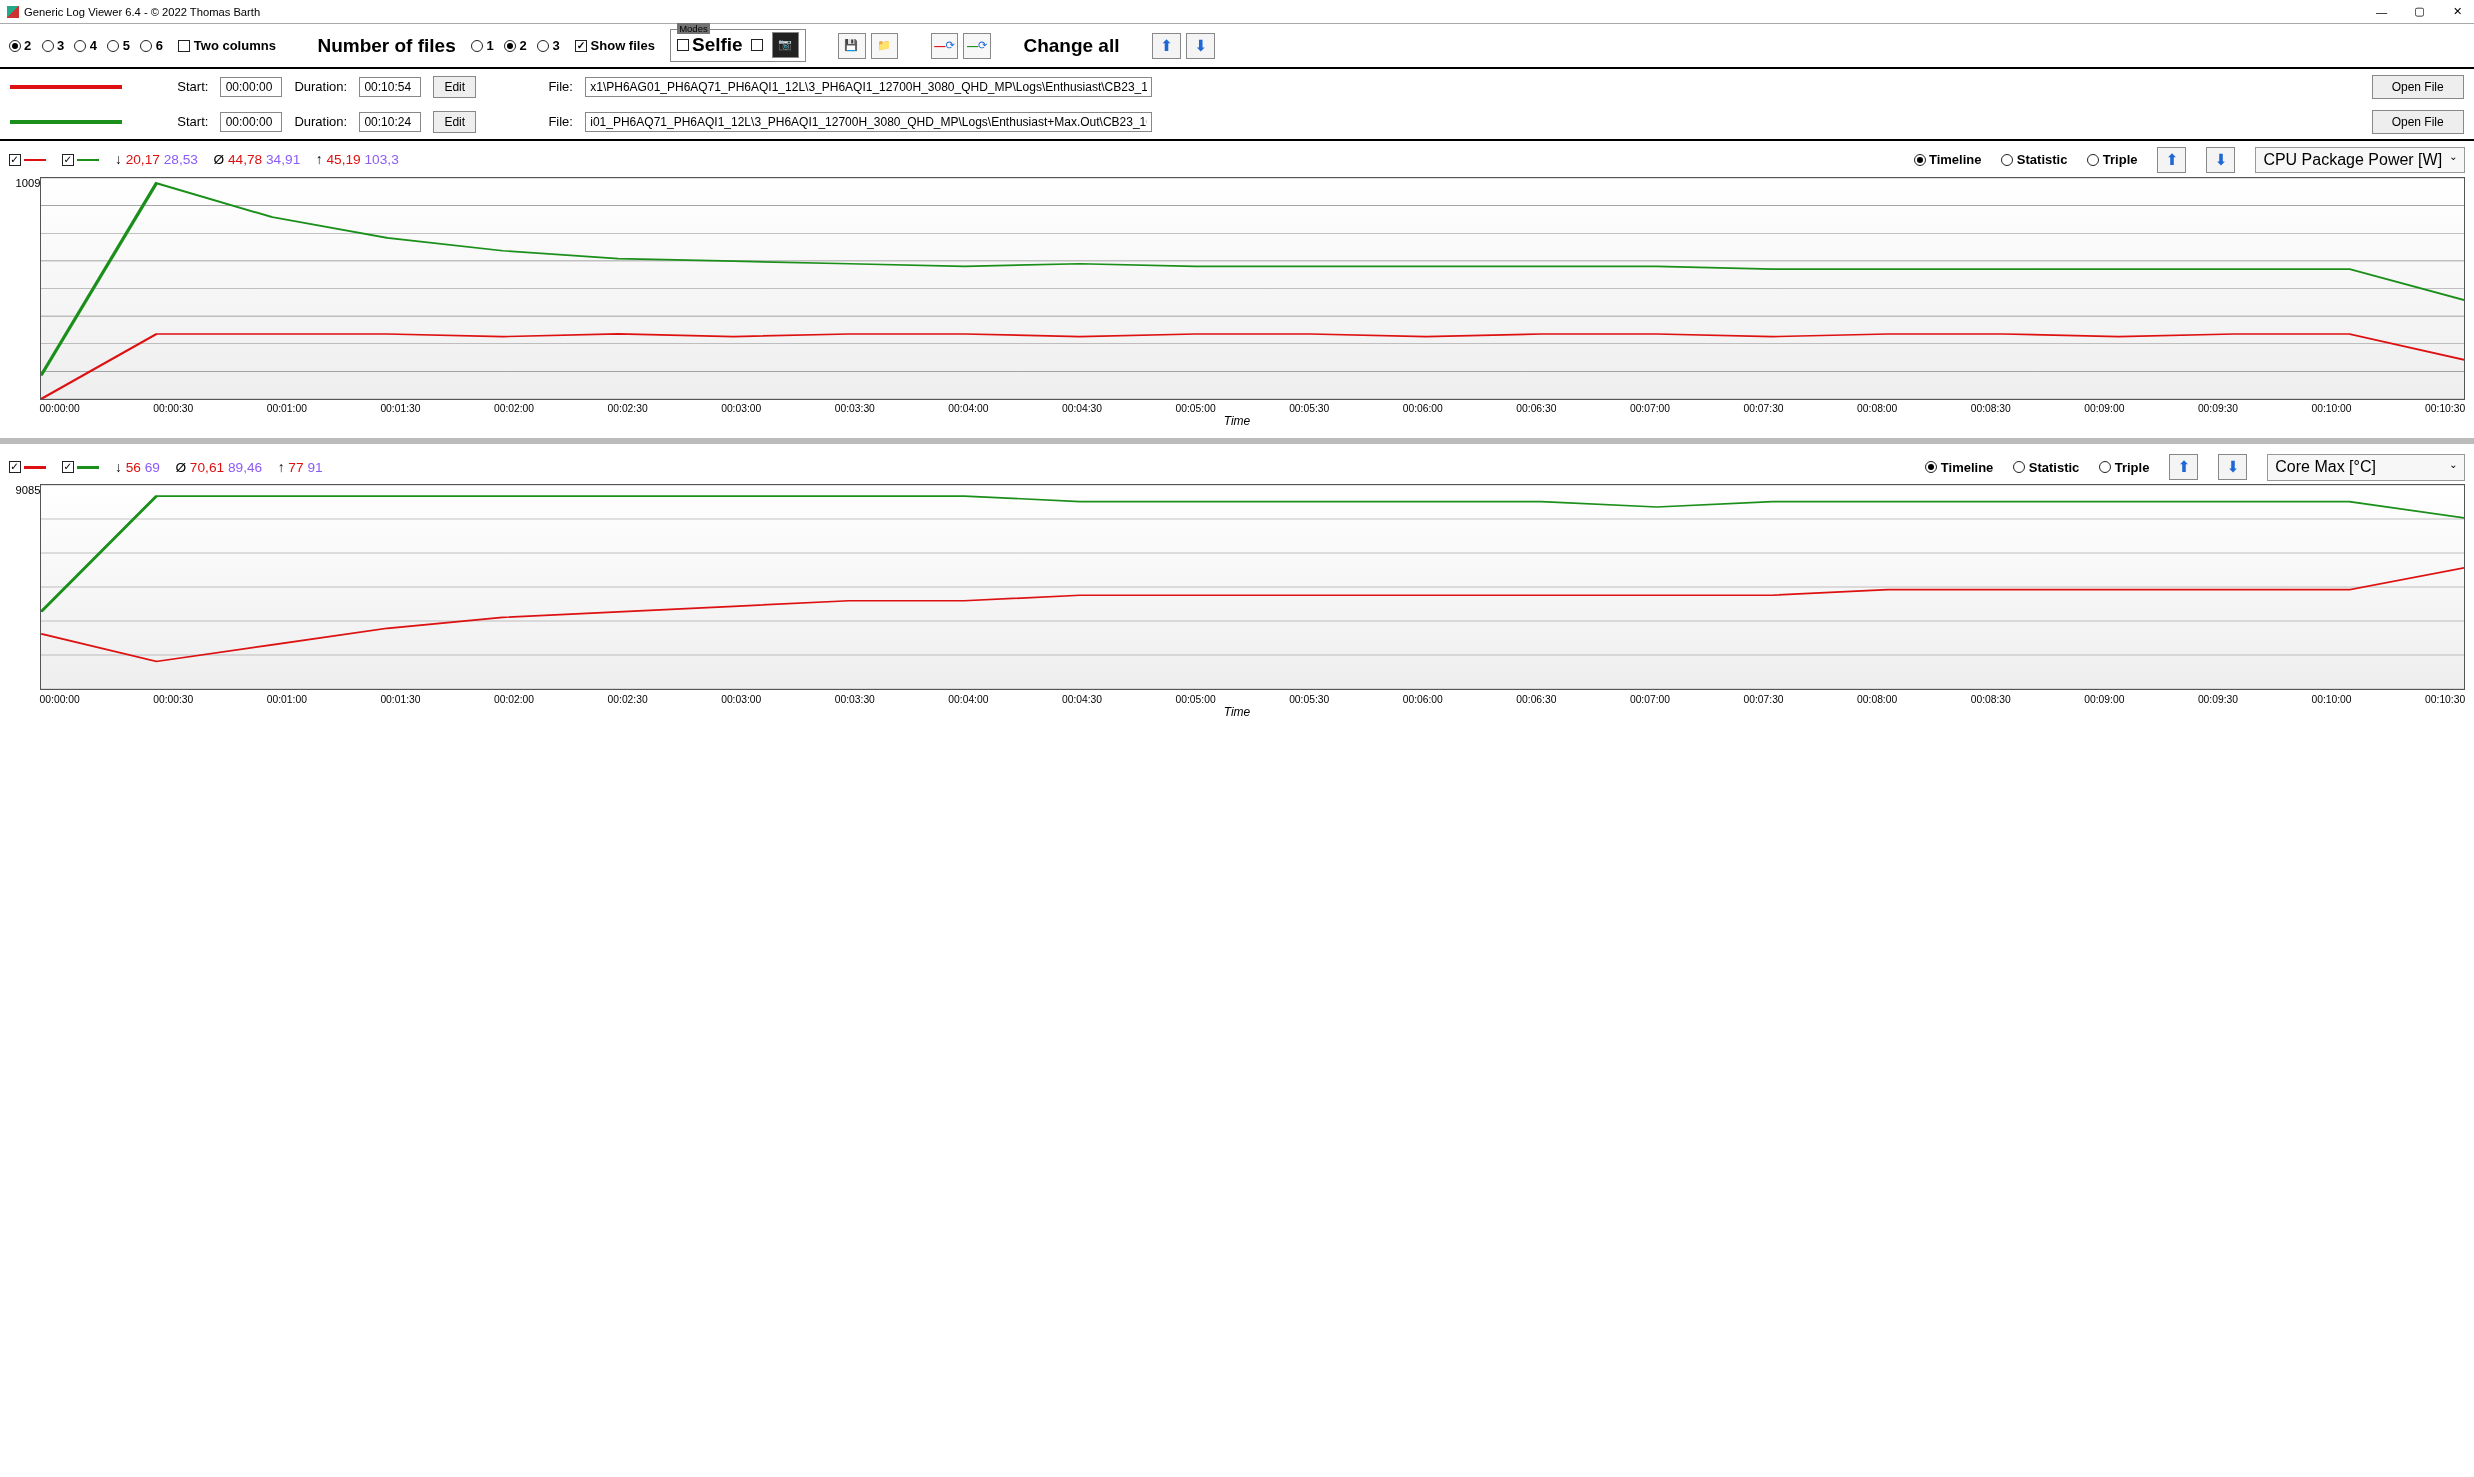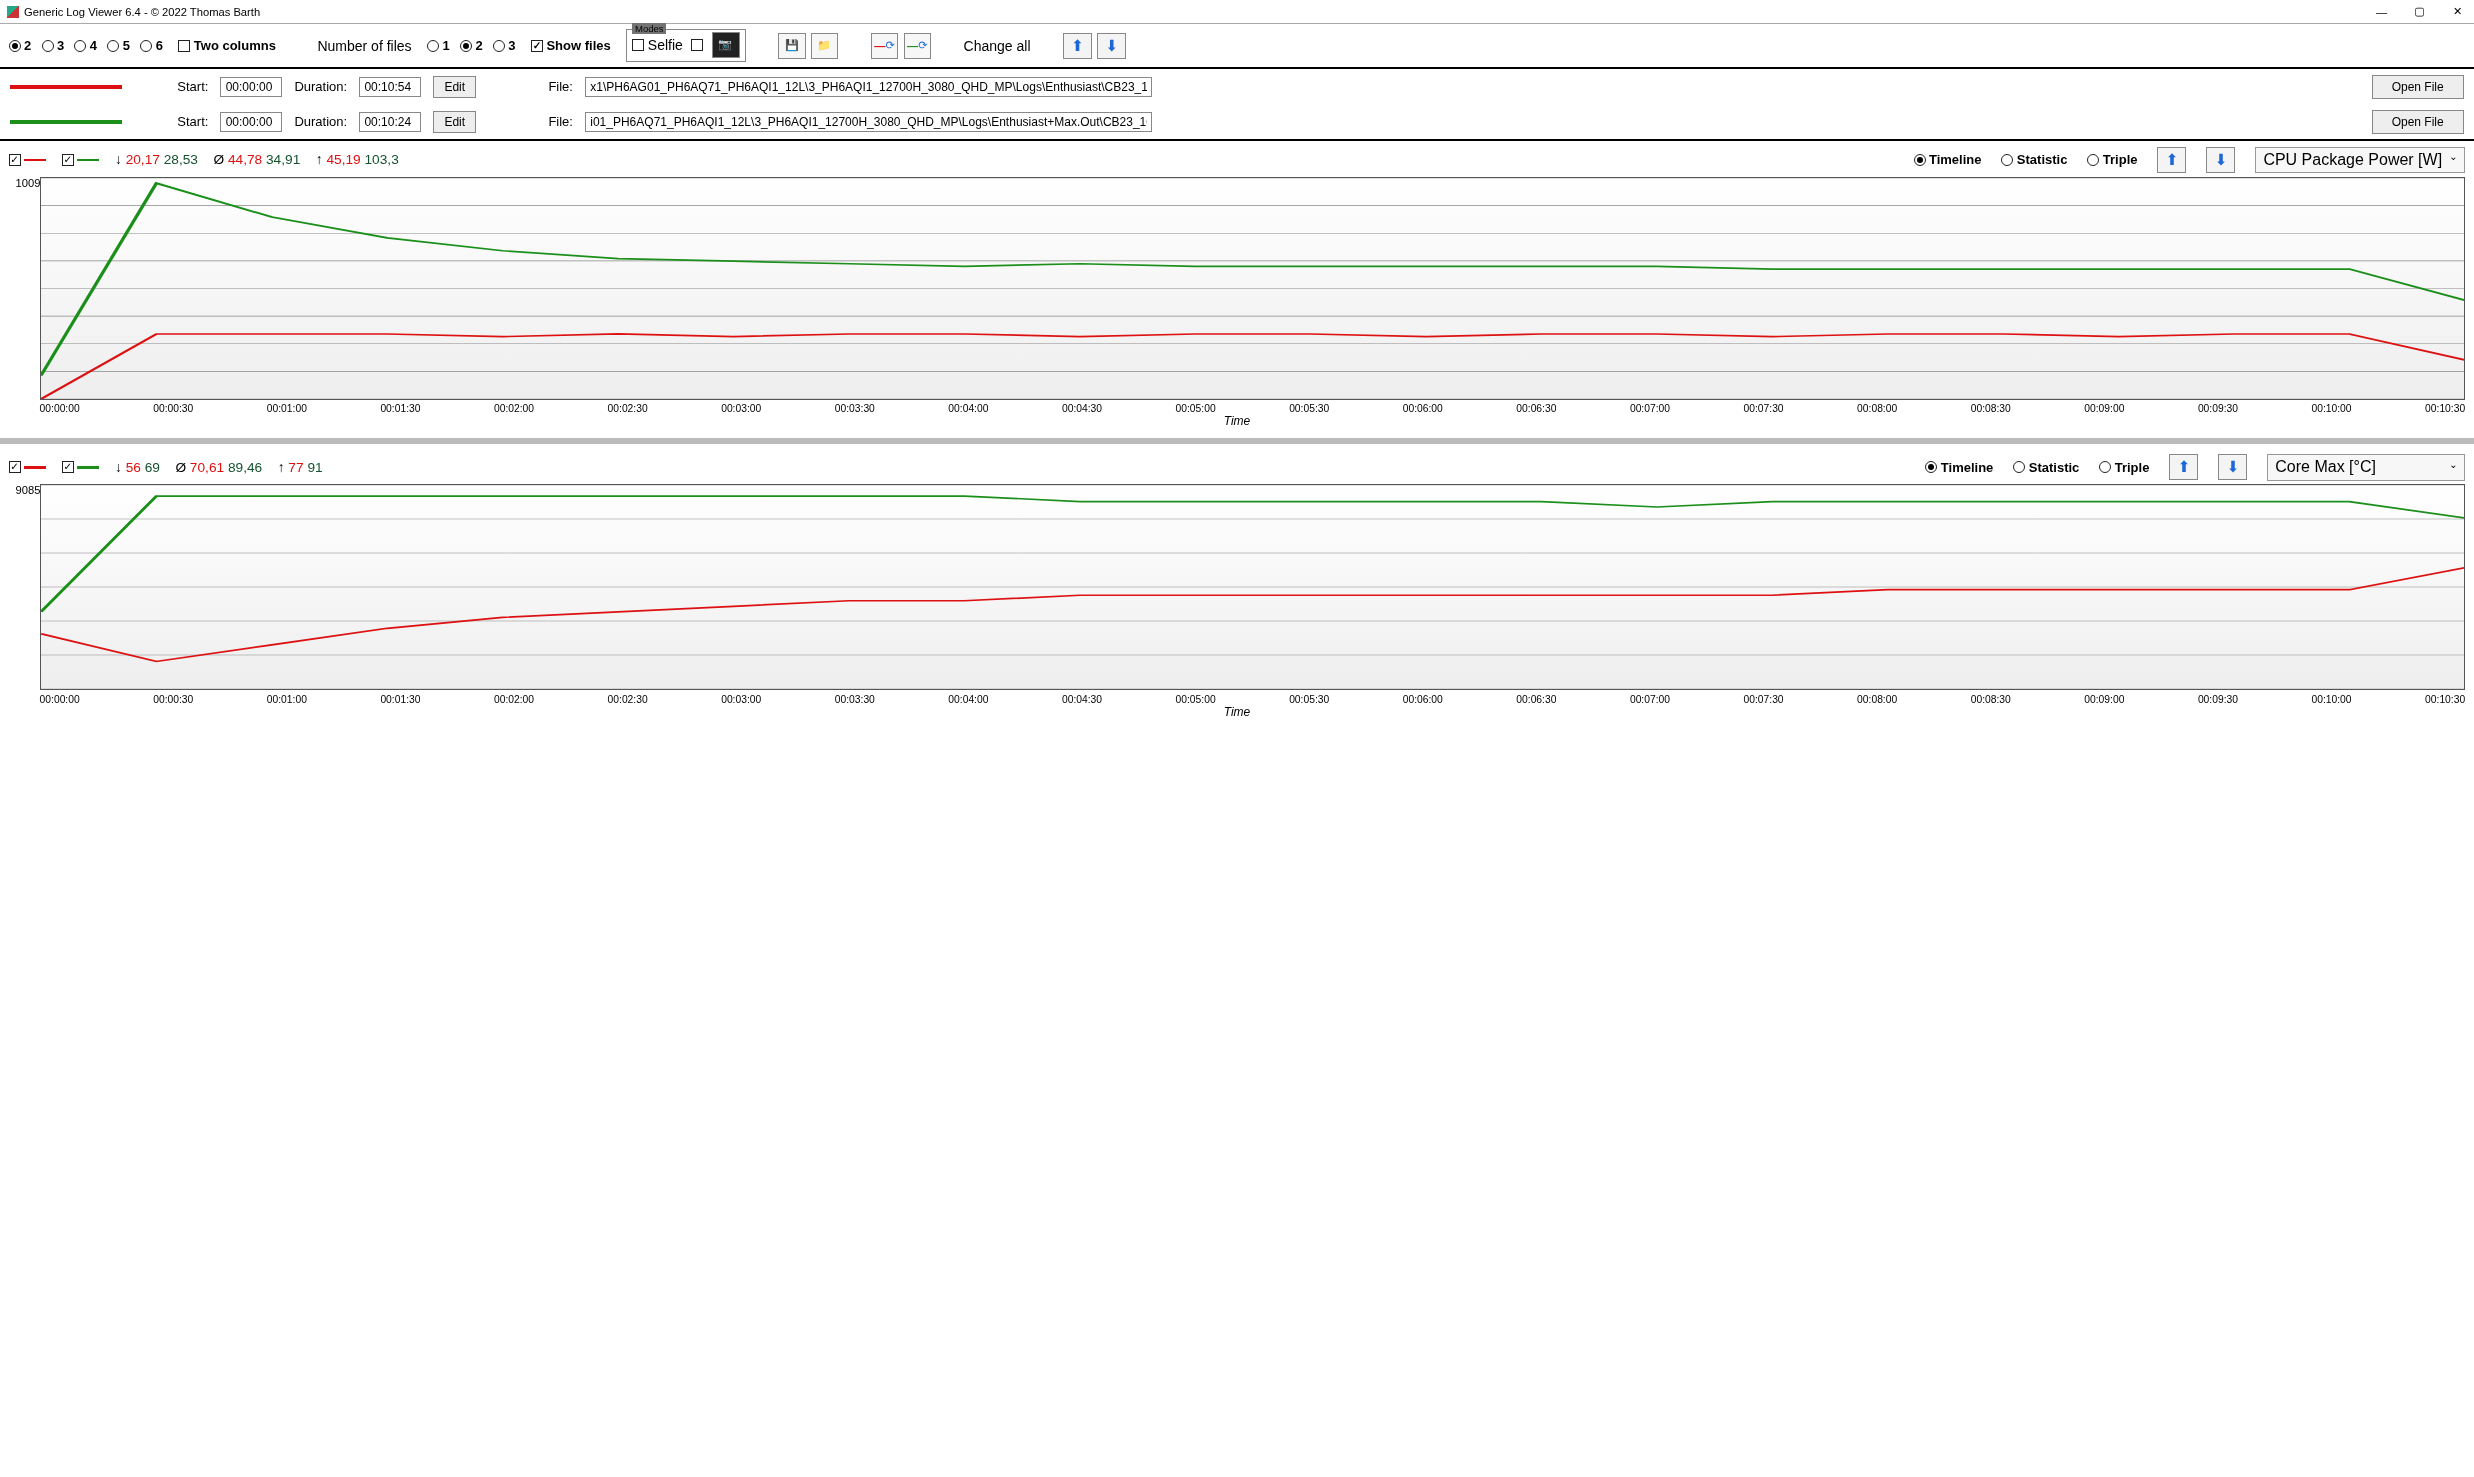--- a/index.html
+++ b/index.html
@@ -9,21 +9,21 @@
   .titlelogo { width:12px; height:12px; background:linear-gradient(135deg,#2a8 0 50%,#c33 50% 100%); }
   .titlebar-right { display:flex; gap:19px; align-items:center; }
   .wbtn { width:19px; height:19px; display:flex; align-items:center; justify-content:center; }
   .toolbar { display:flex; align-items:center; gap:15.5px; padding:5.2px 8.6px; border-bottom:2.6px solid #000; min-height:45px; }
   .radio-set { display:flex; align-items:center; gap:10.3px; }
   .radio-item { display:flex; align-items:center; gap:3.4px; font-weight:600; font-size:13px; }
   .radio-dot { width:12px; height:12px; border:1.3px solid #222; border-radius:50%; display:inline-flex; align-items:center; justify-content:center; }
   .radio-dot.sel::after { content:""; width:6px; height:6px; background:#000; border-radius:50%; }
   .chk-box { width:12px; height:12px; border:1.3px solid #222; display:inline-flex; align-items:center; justify-content:center; }
   .chk-box.sel::after { content:"✓"; font-size:10.3px; line-height:1; }
-  .label-b { font-weight:400; font-size:14px; }
+  .label-b { font-weight:700; font-size:19px; }
   .modes-group { border:0.9px solid #888; padding:1.7px 5.2px 3.4px; position:relative; display:flex; align-items:center; gap:8.6px; }
   .modes-group .legend { position:absolute; top:-7.7px; left:5.2px; background:#737373; padding:0 2.6px; font-size:9.5px; }
   .icon-btn { width:27.5px; height:26px; border:0.9px solid #888; background:#f7f7f7; display:flex; align-items:center; justify-content:center; }
   .icon-pair { display:flex; gap:5.2px; }
   .arrow-btn { width:29px; height:26px; border:0.9px solid #888; background:#f4f4f4; display:flex; align-items:center; justify-content:center; font-size:15.5px; }
   .blue-up { color:#1e68d6; }
   .blue-down { color:#1e68d6; }
   .file-rows { border-bottom:2.6px solid #000; }
   .file-row { display:flex; align-items:center; gap:12px; padding:5.2px 10.3px; }
   .color-swatch { width:112px; height:3.4px; }
@@ -33,21 +33,21 @@
   .tinput { border:0.9px solid #888; padding:1.7px 4.3px; font-family:inherit; font-size:12px; width:62px; text-align:left; background:#fff; }
   .tinput.wide { width:567px; }
   .ed-btn { border:0.9px solid #888; background:#eee; padding:2.6px 10.3px; font-size:12px; }
   .open-btn { border:0.9px solid #888; background:#eee; padding:4.3px 19px; font-size:12px; margin-left:auto; }
   .chart-block { padding:5.2px 8.6px 1.7px; }
   .chart-head { display:flex; align-items:center; gap:15.5px; margin-bottom:3.4px; }
   .series-toggle { display:flex; align-items:center; gap:3.4px; }
   .mini-swatch { width:22.3px; height:2.6px; }
   .stat-span { font-size:13.7px; font-weight:500; }
   .stat-red { color:#d11; }
-  .stat-green { color:#14532d; }
+  .stat-green { color:#8b5cf6; }
   .view-radios { display:flex; align-items:center; gap:20px; margin-left:auto; }
   .metric-select { border:0.9px solid #999; background:#f7f7f7; padding:3.4px 22.3px 3.4px 6.9px; font-size:16px; min-width:198px; position:relative; }
   .metric-select::after { content:"⌄"; position:absolute; right:6.9px; top:2.6px; font-size:10.3px; }
   .chart-area { position:relative; height:223px; border:0.9px solid #555; margin:1.7px 0 1.7px 31px; background:linear-gradient(#fff,#eee); overflow:hidden; }
   .chart-area svg { width:100%; height:100%; display:block; }
   .ylabels { position:absolute; left:6.9px; top:0; display:flex; flex-direction:row; justify-content:space-between; font-size:11.2px; }
   .ylabels.h260 { height:223px; }
   .ylabels.h240 { height:206px; }
   .xlabels { display:flex; justify-content:space-between; font-size:10.3px; padding:1.7px 0 0 31px; }
   .axis-title { text-align:center; font-style:italic; font-size:12px; padding-bottom:3.4px; }

